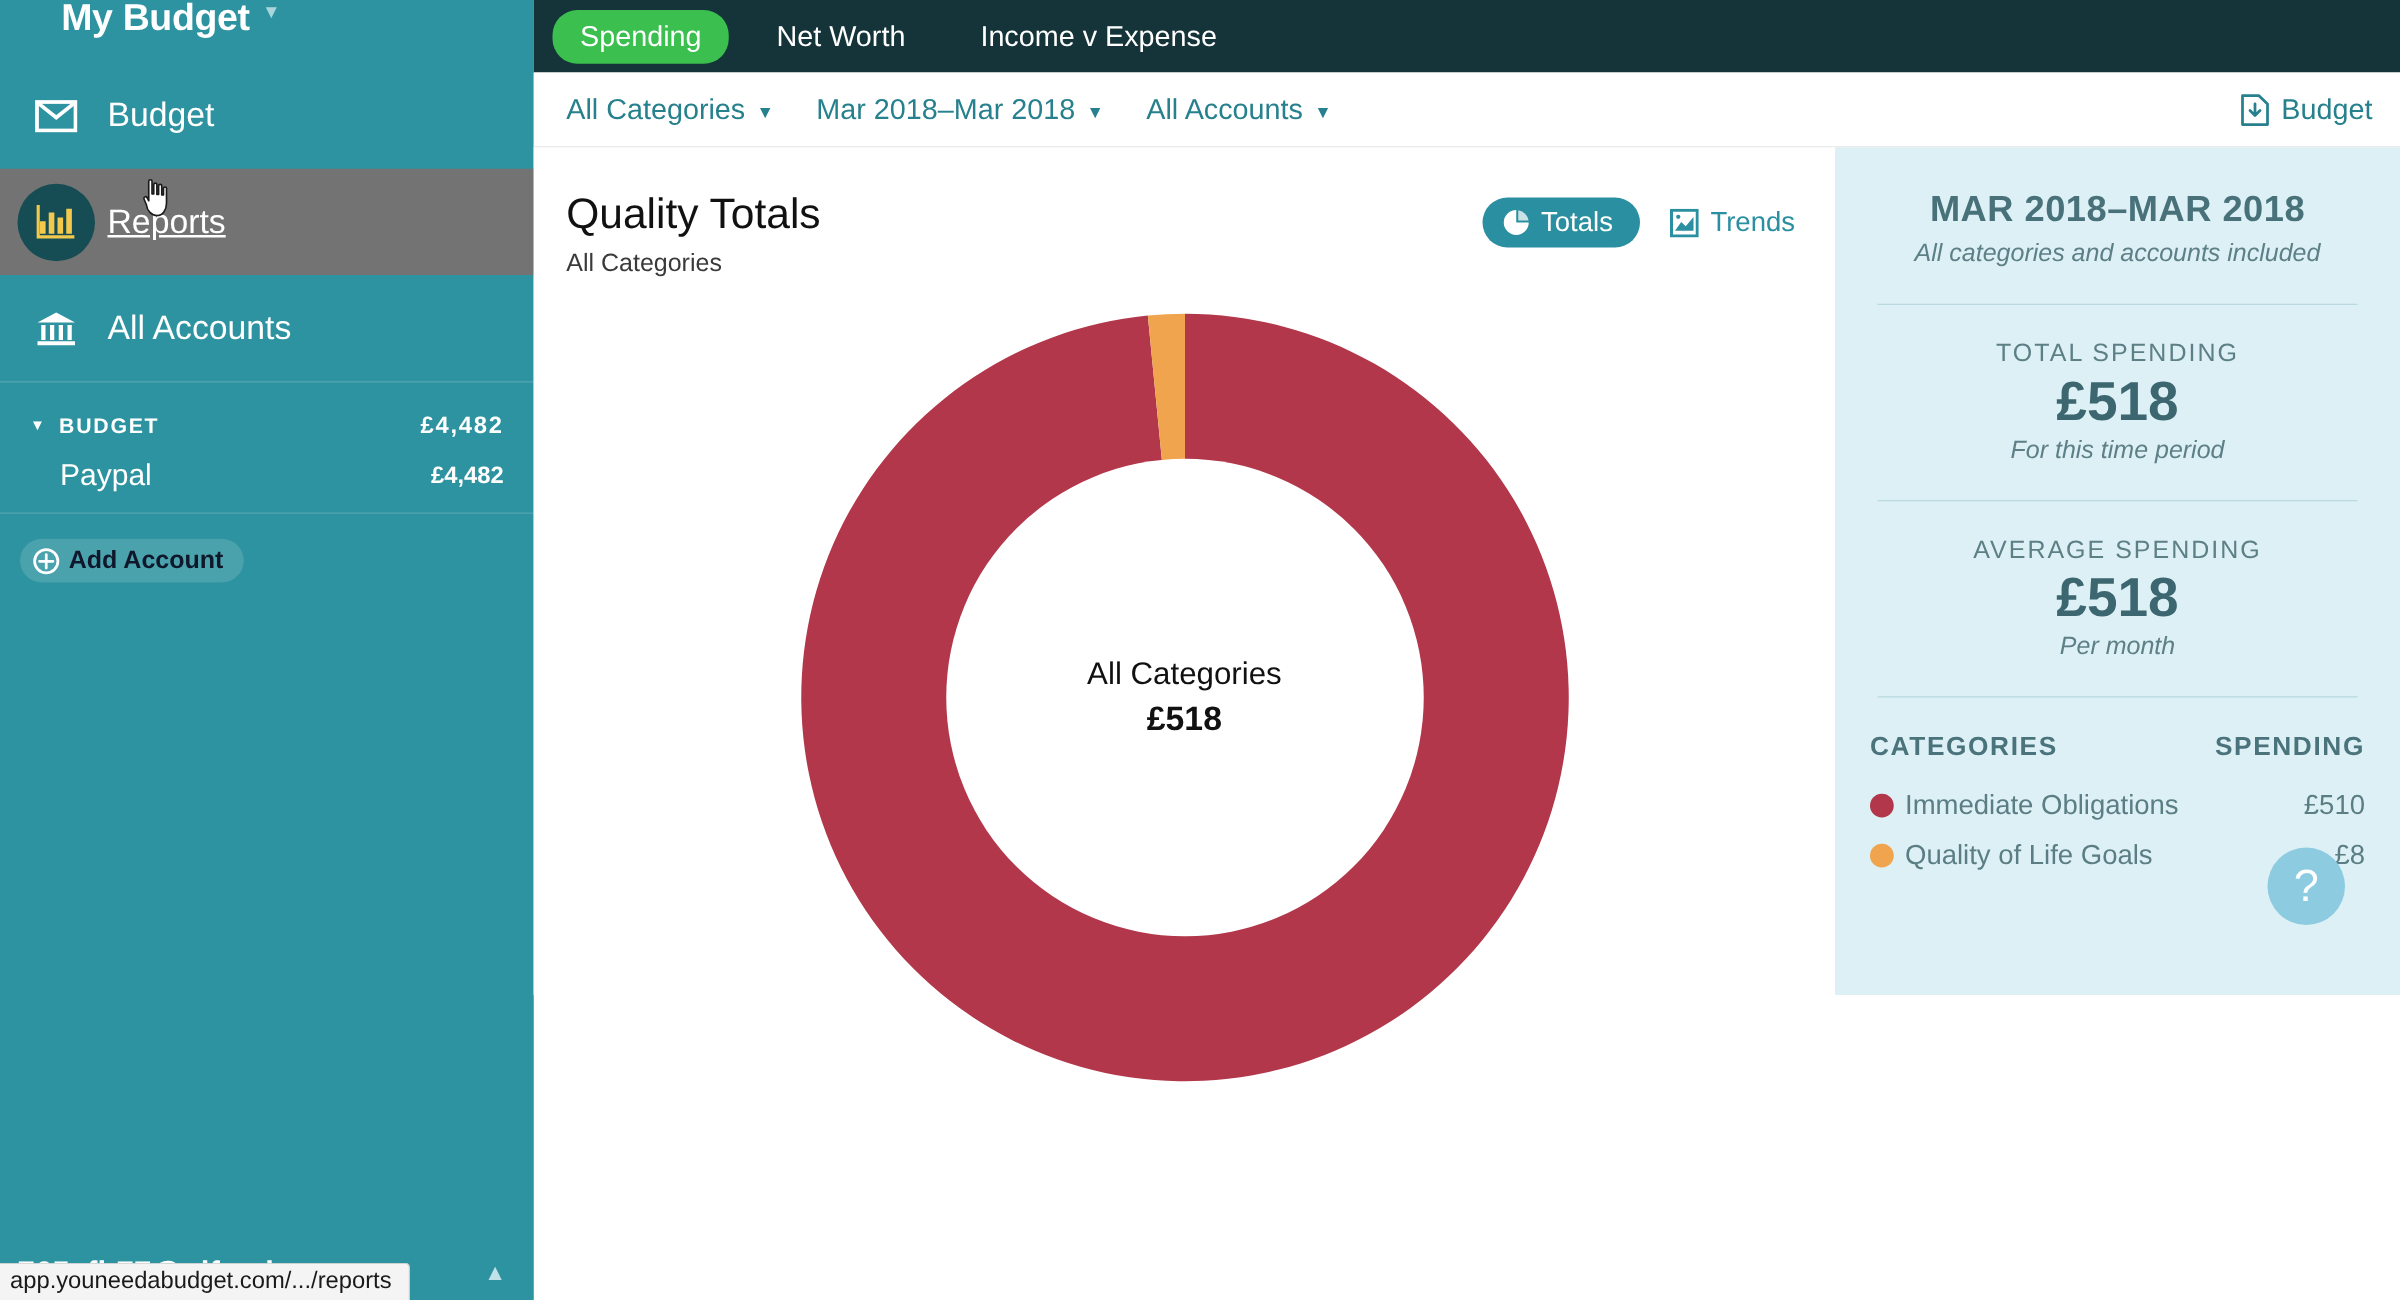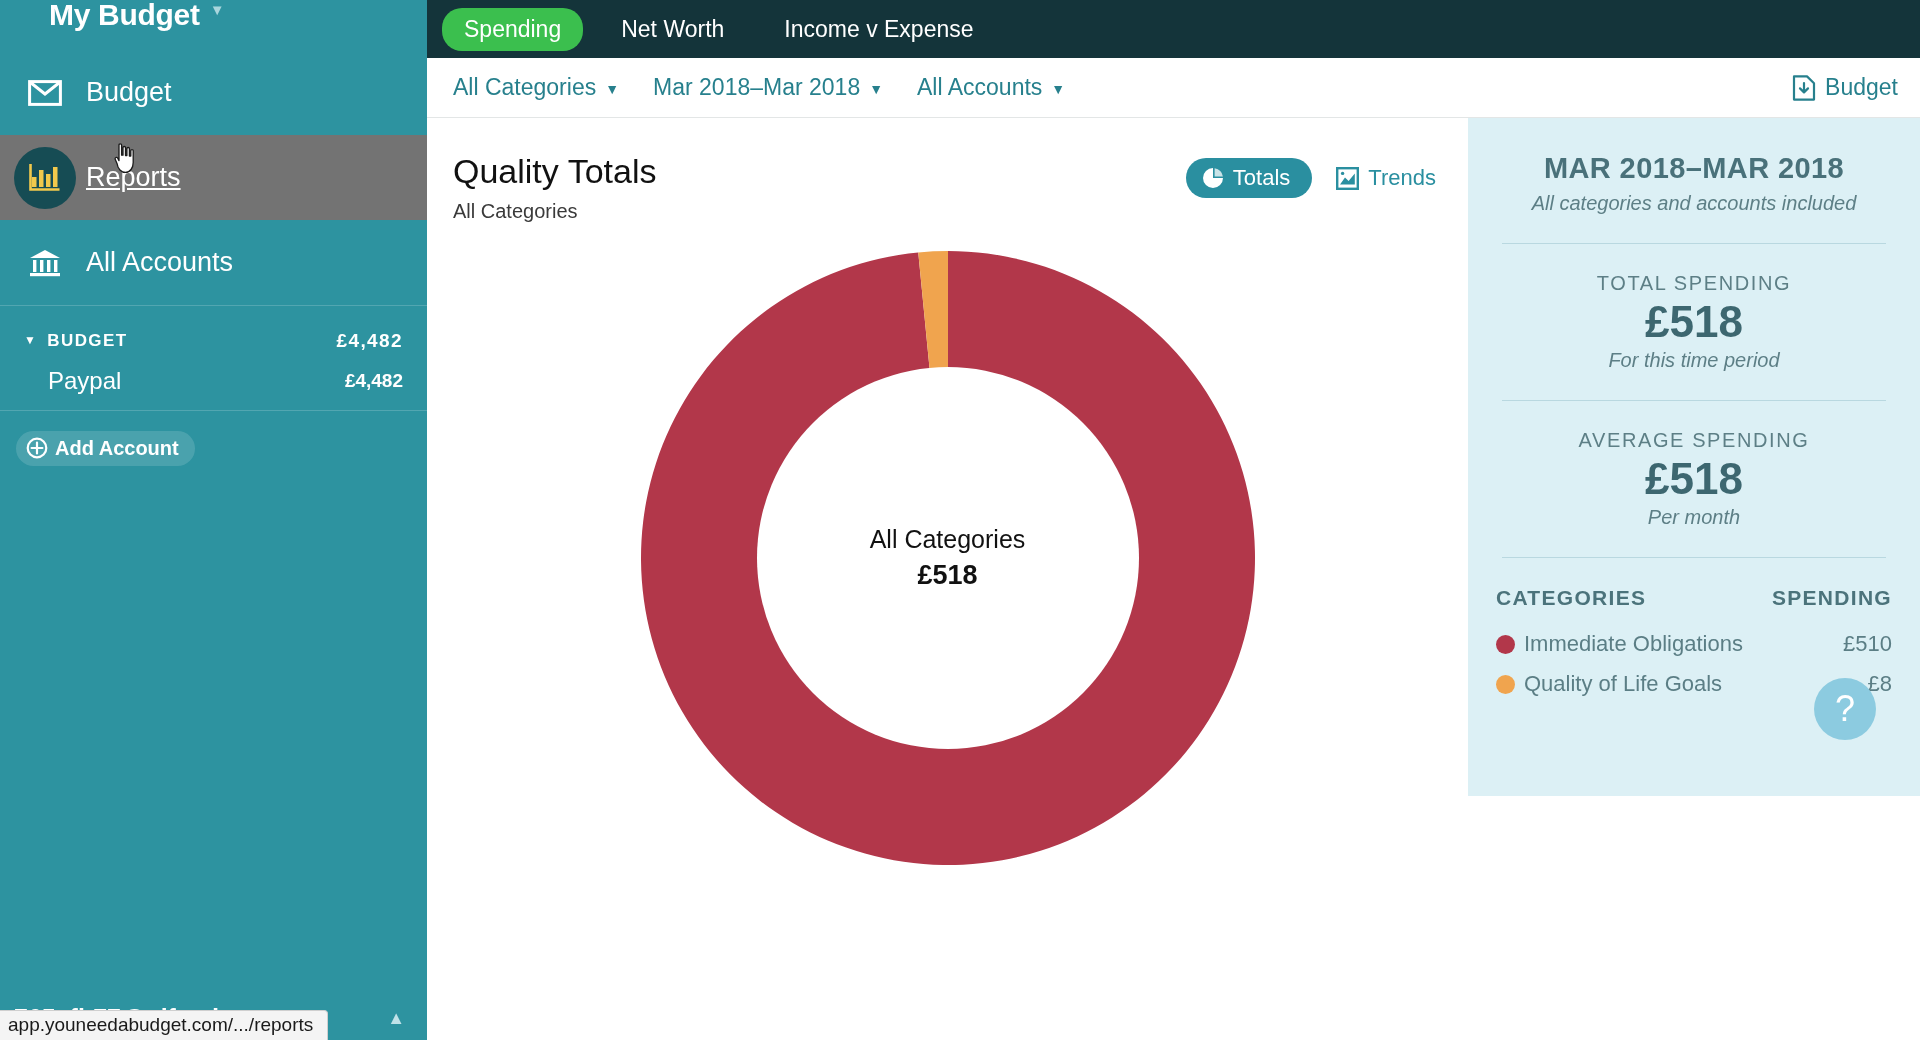--- a/index.html
+++ b/index.html
@@ -65,25 +65,25 @@
     font-size: 17px; font-weight: bold; letter-spacing: 1.4px;
   }
   .acct-head-left { display: flex; align-items: center; }
   .acct-caret { font-size: 12px; margin-right: 10px; transform: translateY(-1px); }
   .acct-row.child { font-size: 24px; padding-left: 24px; height: 42px; }
   .acct-amount { font-weight: bold; font-size: 19px; }
   .acct-row.child .acct-amount { font-size: 19px; }
 
   .add-account-wrap { padding: 20px 0 0 16px; }
   .add-account {
-    display: inline-flex; align-items: flex-start;
+    display: inline-flex; align-items: flex-end;
     background: rgba(255,255,255,0.14);
     border-radius: 18px;
     padding: 6px 16px 6px 10px;
-    font-size: 20px; font-weight: bold; color: #ffffff;
+    font-size: 20px; font-weight: bold; color: #0f172a;
     border: none; cursor: pointer;
     font-family: "Liberation Sans", sans-serif;
   }
   .add-account .plus-icon { margin-right: 7px; display: flex; }
 
   .sidebar-footer {
     position: absolute; left: 0; bottom: 0; width: 427px;
     height: 44px;
     display: flex; align-items: center; justify-content: space-between;
     padding: 0 22px 0 14px;

